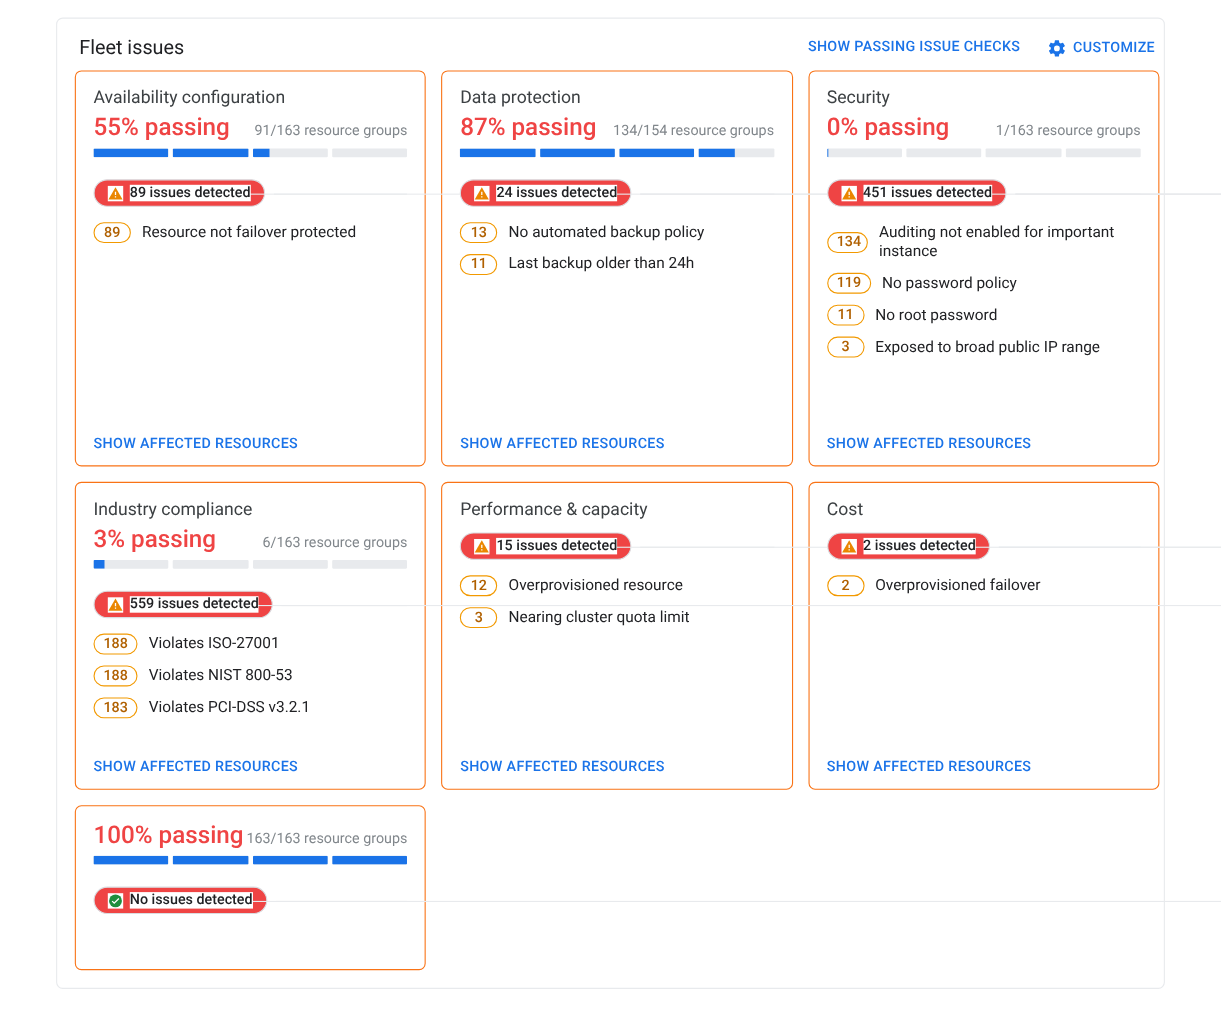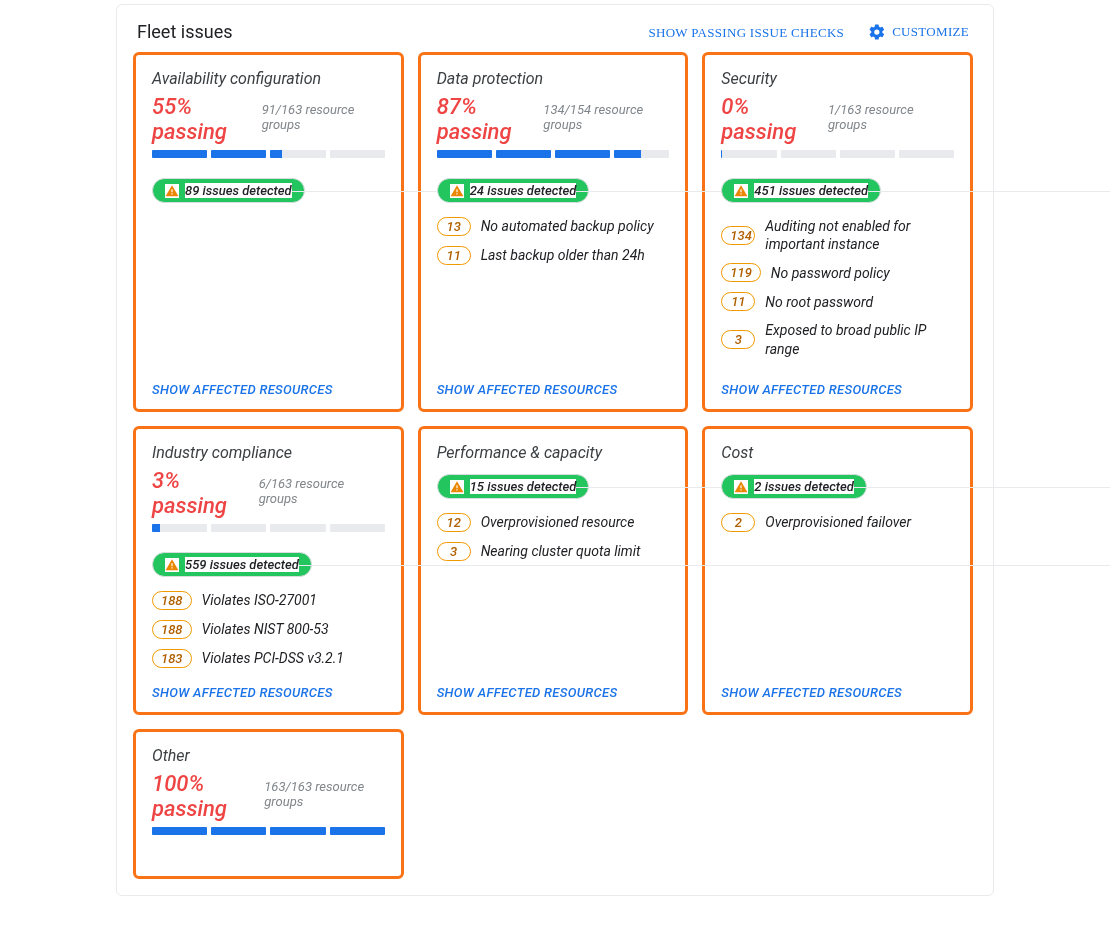--- a/index.html
+++ b/index.html
@@ -4,43 +4,42 @@
 <style>
   * { box-sizing: border-box; }
   body {
     margin: 0;
     font-family: Roboto, "Helvetica Neue", Arial, sans-serif;
     background: #fff;
     color: #202124;
     font-size: 14px;
   }
   .page {
-    width: 878px;
-    padding: 12px 20px 16px 16px;
+    width: 1008px;
+    padding: 12px 4px 16px 16px;
     border: 1px solid #e8eaed;
     border-radius: 6px;
-    margin: 4px auto;
+    margin: 16px auto;
     background: #fff;
   }
   .header-row {
     display: flex;
     align-items: center;
     justify-content: space-between;
     padding: 4px 4px 10px 4px;
   }
   .page-title {
     font-size: 18px;
     font-weight: 400;
     color: #202124;
   }
   .header-actions {
     display: flex;
-    align-items: flex-end;
+    align-items: flex-start;
     gap: 24px;
-    font-family: Liberation Serif, serif;
   }
   .link-btn {
     color: #1a73e8;
     font-weight: 500;
     font-size: 13px;
     letter-spacing: .3px;
     cursor: pointer;
     display: inline-flex;
     align-items: center;
     gap: 6px;
@@ -48,27 +47,26 @@
   .gear {
     width: 18px; height: 18px;
     fill: #1a73e8;
   }
   .grid {
     display: grid;
     grid-template-columns: repeat(3, 1fr);
     gap: 14px;
   }
   .card {
-    border: 3px solid #f97316;
+    border: 1px solid #f97316;
     border-radius: 6px;
     padding: 14px 16px 12px 16px;
     display: flex;
     flex-direction: column;
     min-height: 210px;
-    font-style: italic;
   }
   .card.tall { min-height: 360px; }
   .card-title {
     font-size: 16px;
     font-weight: 400;
     color: #3c4043;
     margin-bottom: 6px;
   }
   .stat-row {
     display: flex;
@@ -106,21 +104,21 @@
   }
   .chip-frame {
     position: relative;
     margin: 6px 0 10px 0;
   }
   .chip {
     display: inline-flex;
     align-items: center;
     gap: 6px;
     border: 1px solid #dadce0;
-    background: #22c55e;
+    background: #ef4444;
     border-radius: 18px;
     padding: 4px 12px;
     font-size: 13px;
     font-weight: 500;
     position: relative;
     z-index: 1;
   }
   .chip::before {
     content: "";
     position: absolute;
@@ -229,20 +227,26 @@
         </div>
       <div class="chip-frame">
         <span class="chip-wrap"><span class="chip">
               <svg class="warn-svg" viewBox="0 0 24 24">
                 <path fill="#ea8600" d="M1 21h22L12 2 1 21z"></path>
                 <path fill="#fff" d="M13 18h-2v-2h2v2zm0-4h-2V9h2v5z"></path>
               </svg>
               <span>89 issues detected</span>
             </span></span>
       </div>
+      <div class="issues">
+          <div class="issue">
+            <span class="count">89</span>
+            <span class="issue-text">Resource not failover protected</span>
+          </div>
+        </div>
       <div class="card-footer"><span class="show-link">SHOW AFFECTED RESOURCES</span></div>
     </div>
 
     <div class="card tall">
       <div class="card-title">Data protection</div>
       <div class="stat-row">
         <div class="stat">87% passing</div>
         <div class="sub">134/154 resource groups</div>
       </div>
       <div class="progress">
@@ -415,35 +419,43 @@
       <div class="issues">
           <div class="issue">
             <span class="count">2</span>
             <span class="issue-text">Overprovisioned failover</span>
           </div>
         </div>
       <div class="card-footer"><span class="show-link">SHOW AFFECTED RESOURCES</span></div>
     </div>
 
     <div class="card" style="min-height:150px">
-      <div class="card-title">Other</div>
       <div class="stat-row">
         <div class="stat">100% passing</div>
         <div class="sub">163/163 resource groups</div>
       </div>
       <div class="progress">
           <span class="seg">
             <i style="--w:100%"></i>
           </span>
           <span class="seg">
             <i style="--w:100%"></i>
           </span>
           <span class="seg">
             <i style="--w:100%"></i>
           </span>
           <span class="seg">
             <i style="--w:100%"></i>
           </span>
         </div>
+      <div class="chip-frame">
+        <span class="chip-wrap"><span class="chip">
+              <svg class="ok-svg" viewBox="0 0 24 24">
+                <circle cx="12" cy="12" r="10" fill="#1e8e3e"></circle>
+                <path fill="#fff" d="M10 14.2l-2.5-2.5-1.4 1.4L10 17l8-8-1.4-1.4z"></path>
+              </svg>
+              <span>No issues detected</span>
+            </span></span>
+      </div>
     </div>
 
   </div>
 </div>
 
 </body></html>

